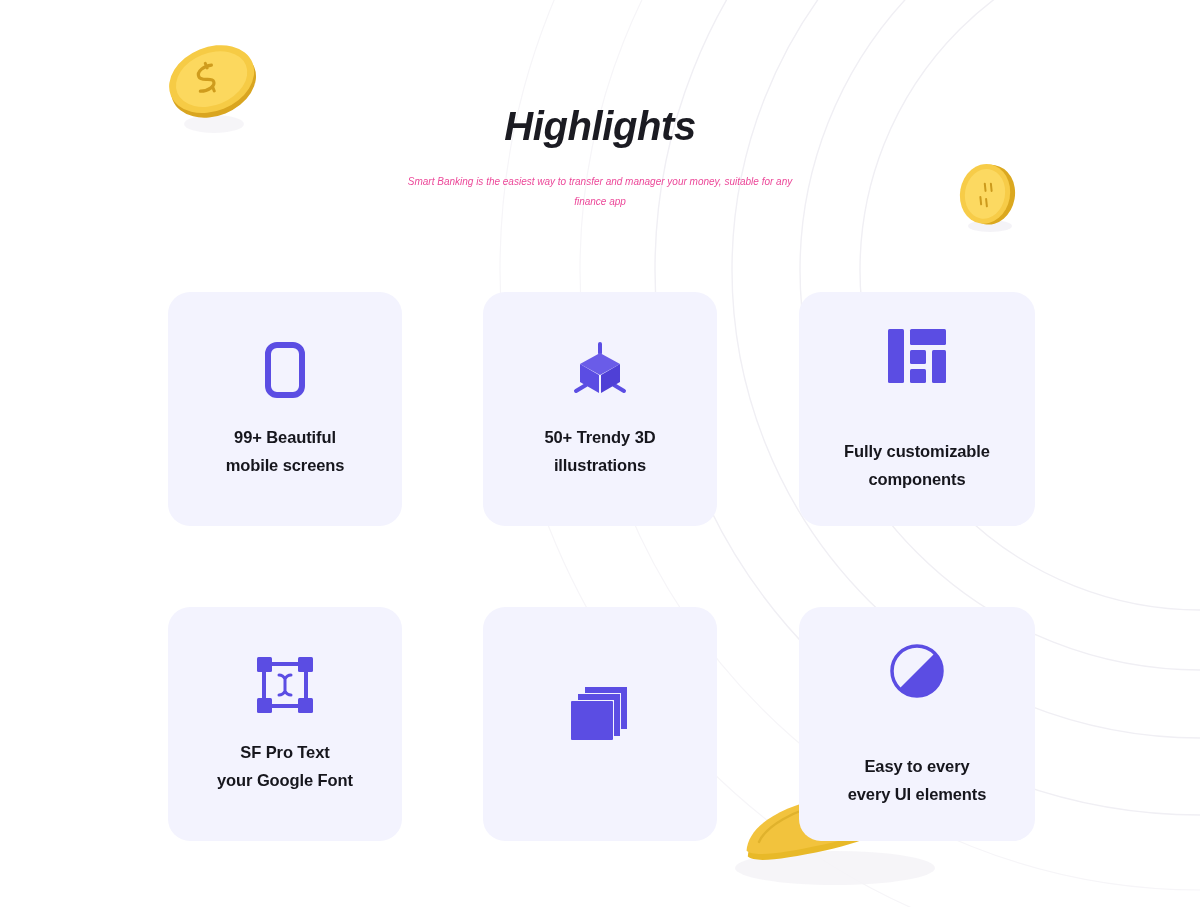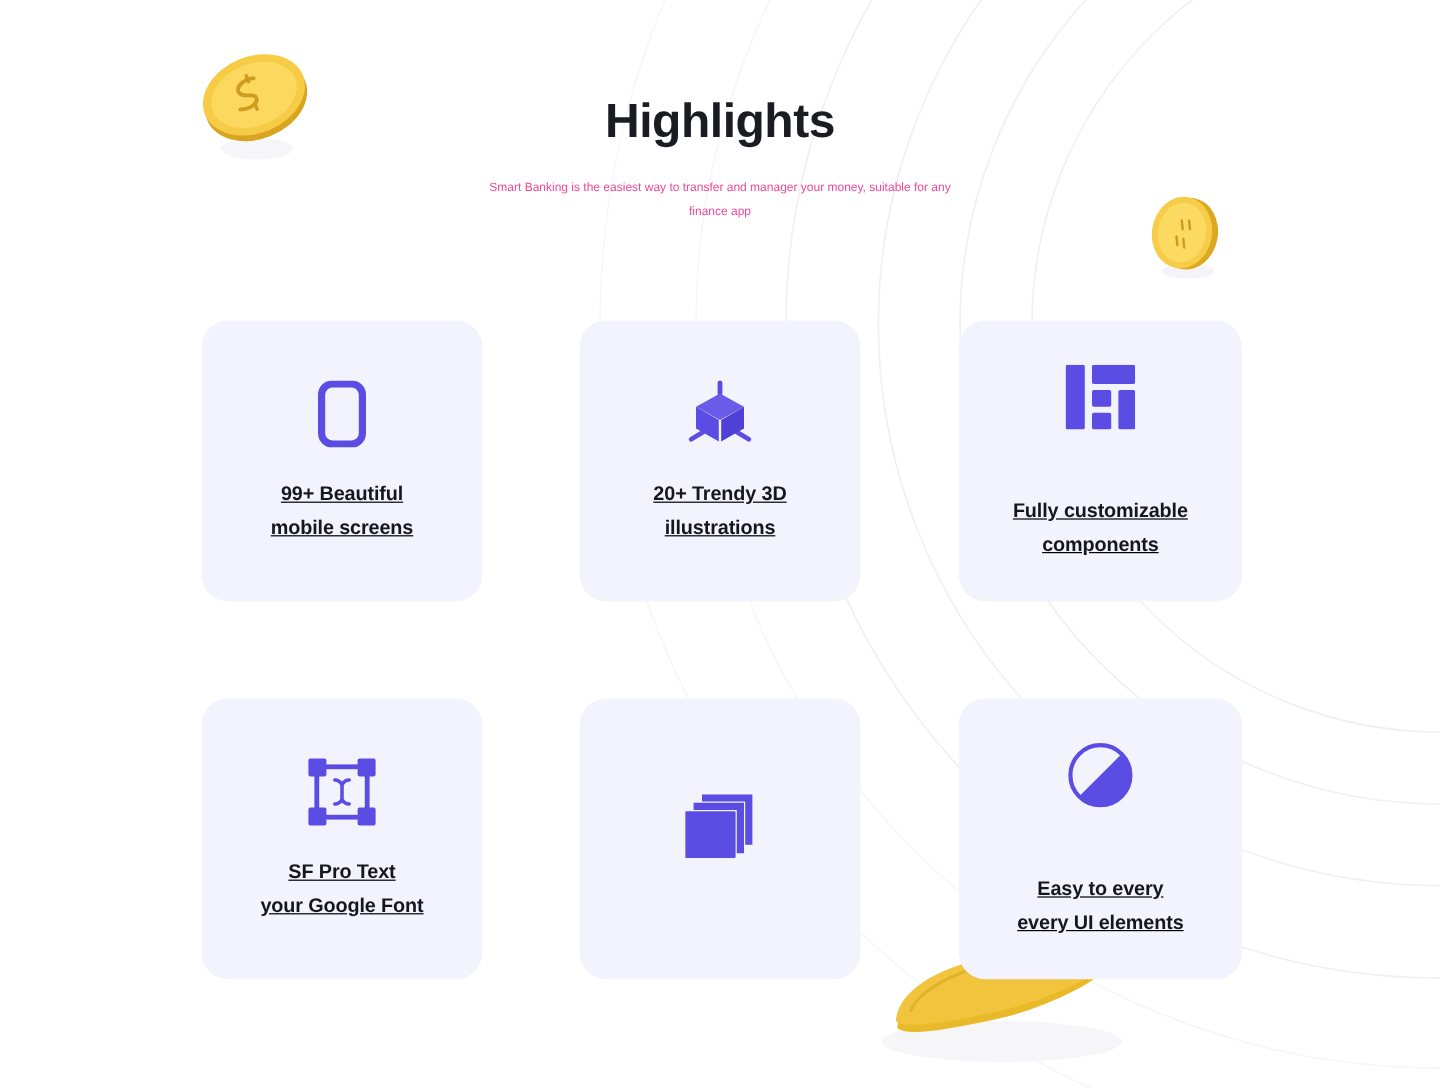--- a/index.html
+++ b/index.html
@@ -36,22 +36,23 @@
     position: absolute;
   }
   .coin-1 { left: 160px; top: 32px; width: 104px; height: 110px; }
   .coin-2 { left: 950px; top: 158px; width: 74px; height: 78px; }
   .coin-3 { left: 725px; top: 786px; width: 230px; height: 110px; }
 
   
   .header {
     position: relative;
     z-index: 3;
-    padding-top: 79px;
+    padding-top: 104px;
     text-align: center;
+    font-style: italic;
   }
   .page-title {
     font-size: 40px;
     font-weight: bold;
     color: #1b1b22;
     letter-spacing: -0.4px;
     line-height: 1.1;
   }
   .page-subtitle {
     margin-top: 24px;
@@ -68,21 +69,20 @@
   .grid {
     position: relative;
     z-index: 2;
     margin: 0 auto;
     width: 864px;
     margin-top: 80px;
     display: grid;
     grid-template-columns: repeat(3, 234px);
     column-gap: 81px;
     row-gap: 81px;
-    text-decoration: underline;
   }
   .card {
     width: 234px;
     height: 234px;
     background: #f3f3fe;
     border-radius: 22px;
     display: flex;
     flex-direction: column;
     align-items: center;
     justify-content: center;
@@ -181,21 +181,21 @@
     <div class="card-icon">
       <svg width="62" height="58" viewBox="0 0 62 58" fill="none">
         <path d="M31 3v9" stroke="#5b4de3" stroke-width="4" stroke-linecap="round"></path>
         <path d="M7 50l10-6" stroke="#5b4de3" stroke-width="4" stroke-linecap="round"></path>
         <path d="M55 50l-10-6" stroke="#5b4de3" stroke-width="4" stroke-linecap="round"></path>
         <path d="M31 12l20 11-20 11-20-11z" fill="#6a5ce8"></path>
         <path d="M11 23v18l19 11V34z" fill="#5b4de3"></path>
         <path d="M51 23v18L32 52V34z" fill="#4f40d6"></path>
       </svg>
     </div>
-    <div class="card-label">20+ Trendy 3D
+    <div class="card-label">50+ Trendy 3D
 illustrations</div>
   </div>
 
   <div class="card">
     <div class="card-icon">
       <svg width="58" height="54" viewBox="0 0 58 54" fill="none">
         <rect x="0" y="0" width="16" height="54" rx="1.5" fill="#5b4de3"></rect>
         <rect x="22" y="0" width="36" height="16" rx="1.5" fill="#5b4de3"></rect>
         <rect x="22" y="21" width="16" height="14" rx="1.5" fill="#5b4de3"></rect>
         <rect x="22" y="40" width="16" height="14" rx="1.5" fill="#5b4de3"></rect>

